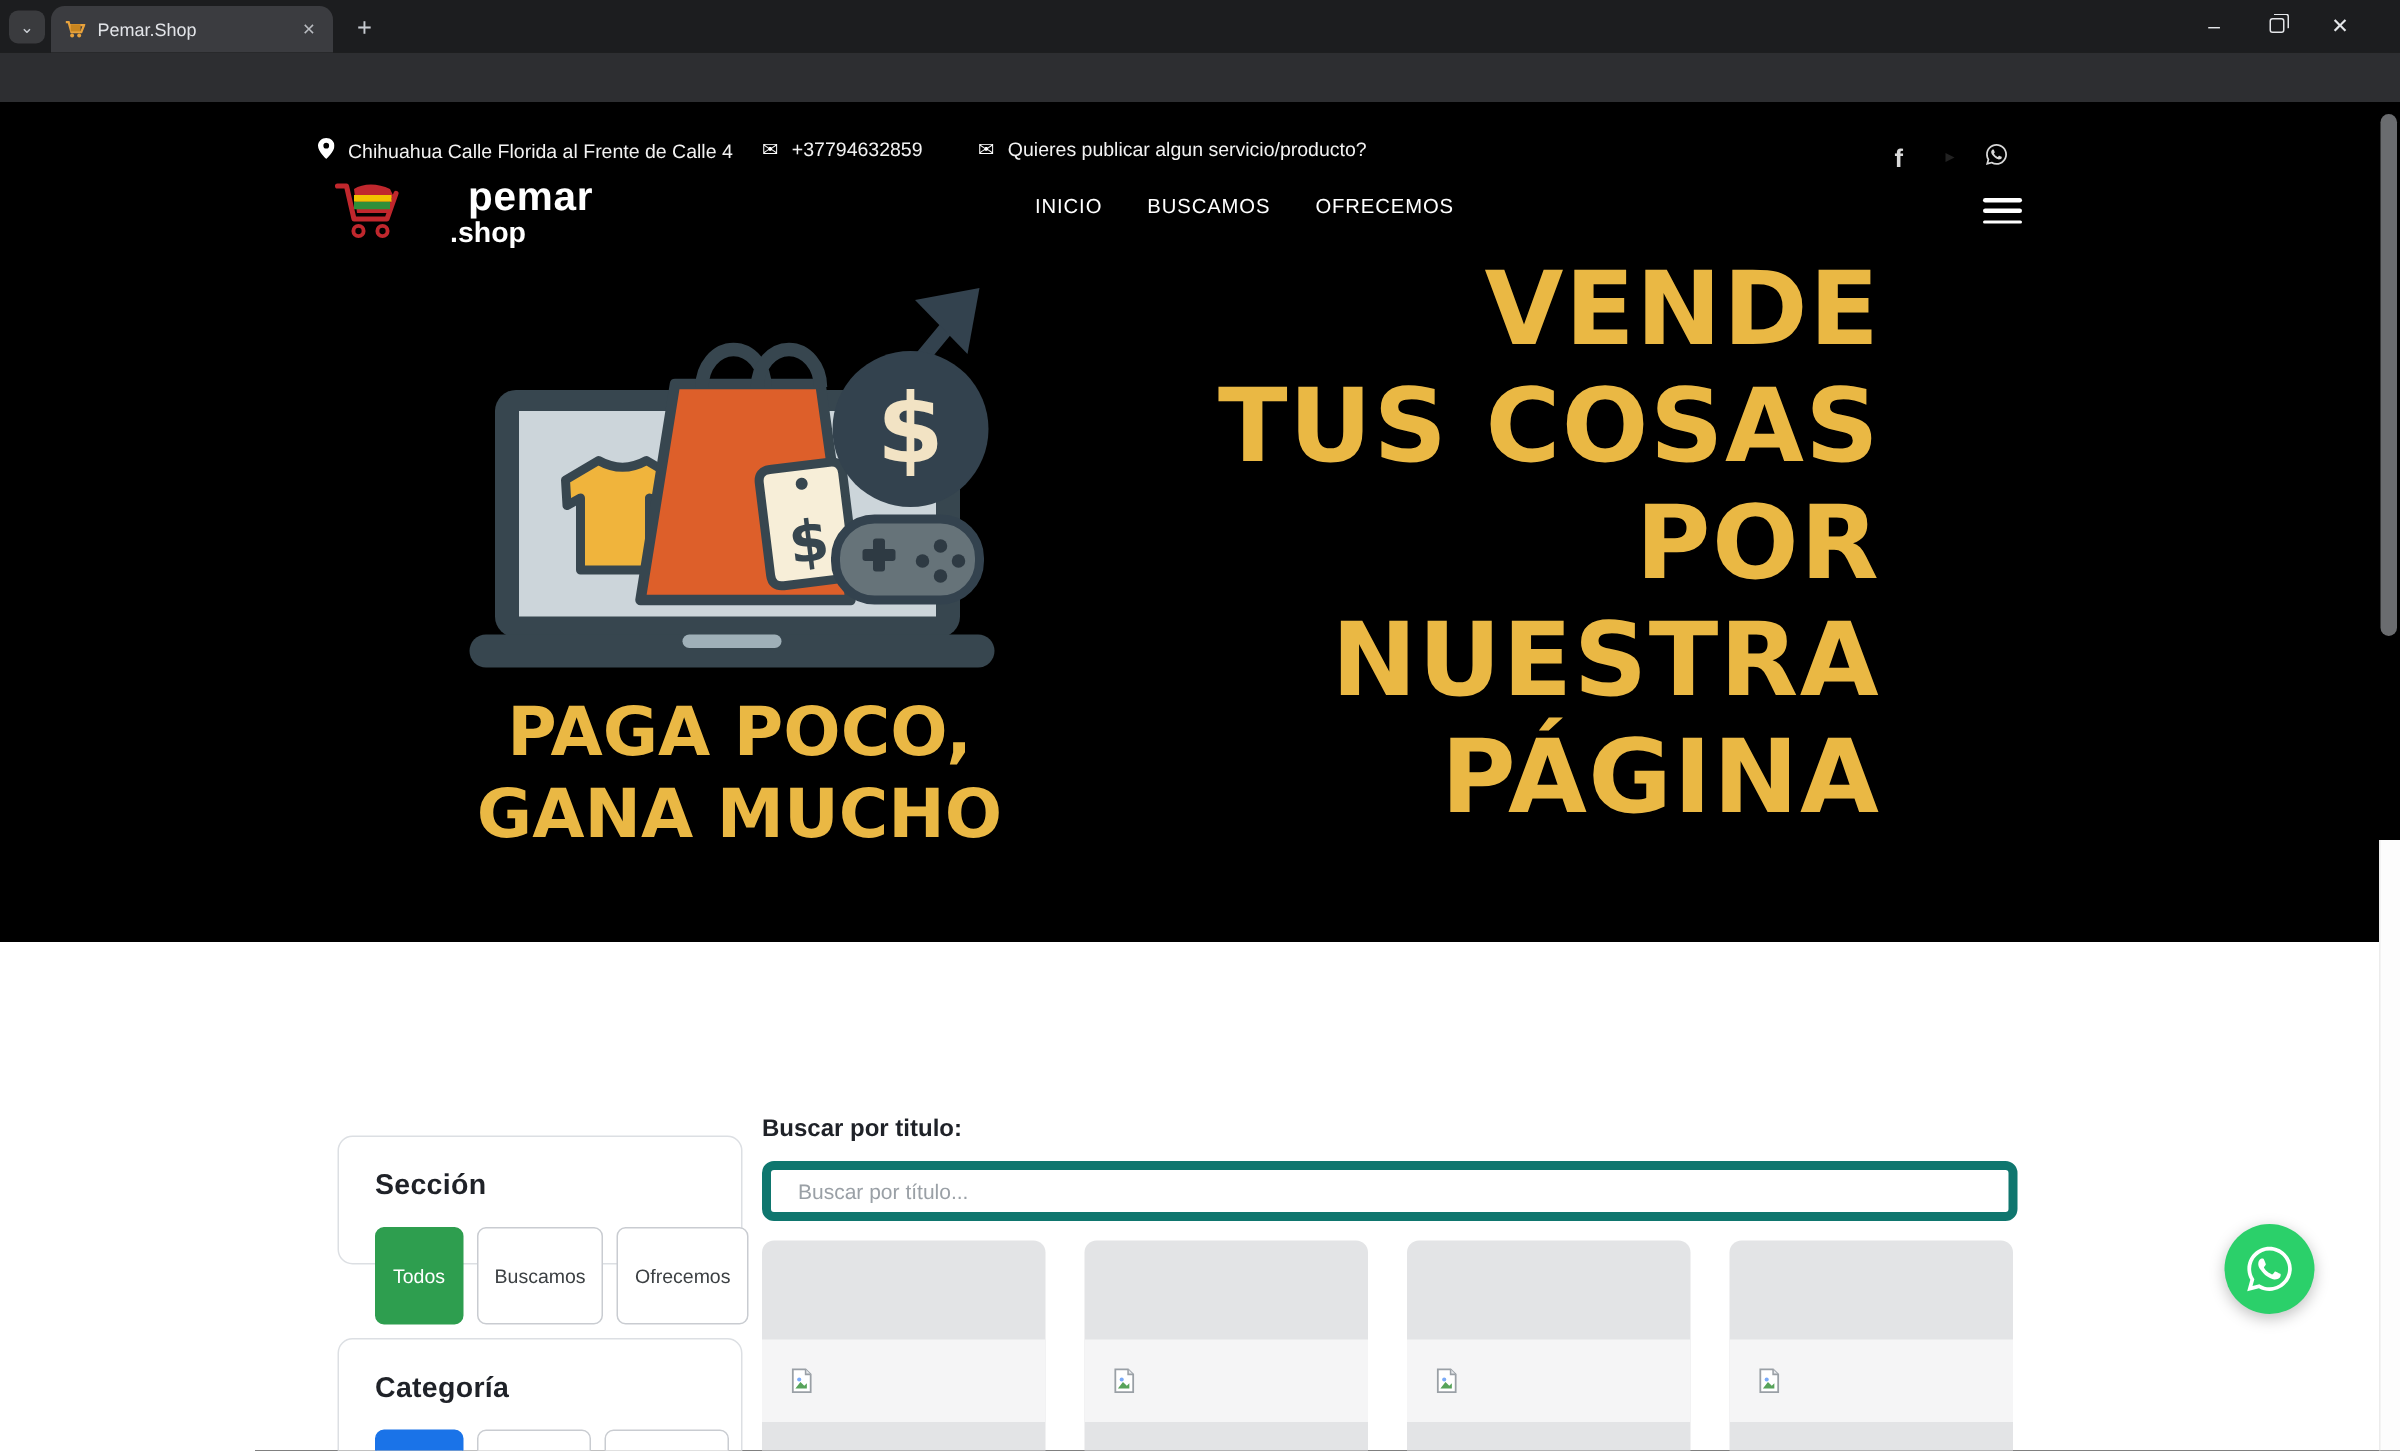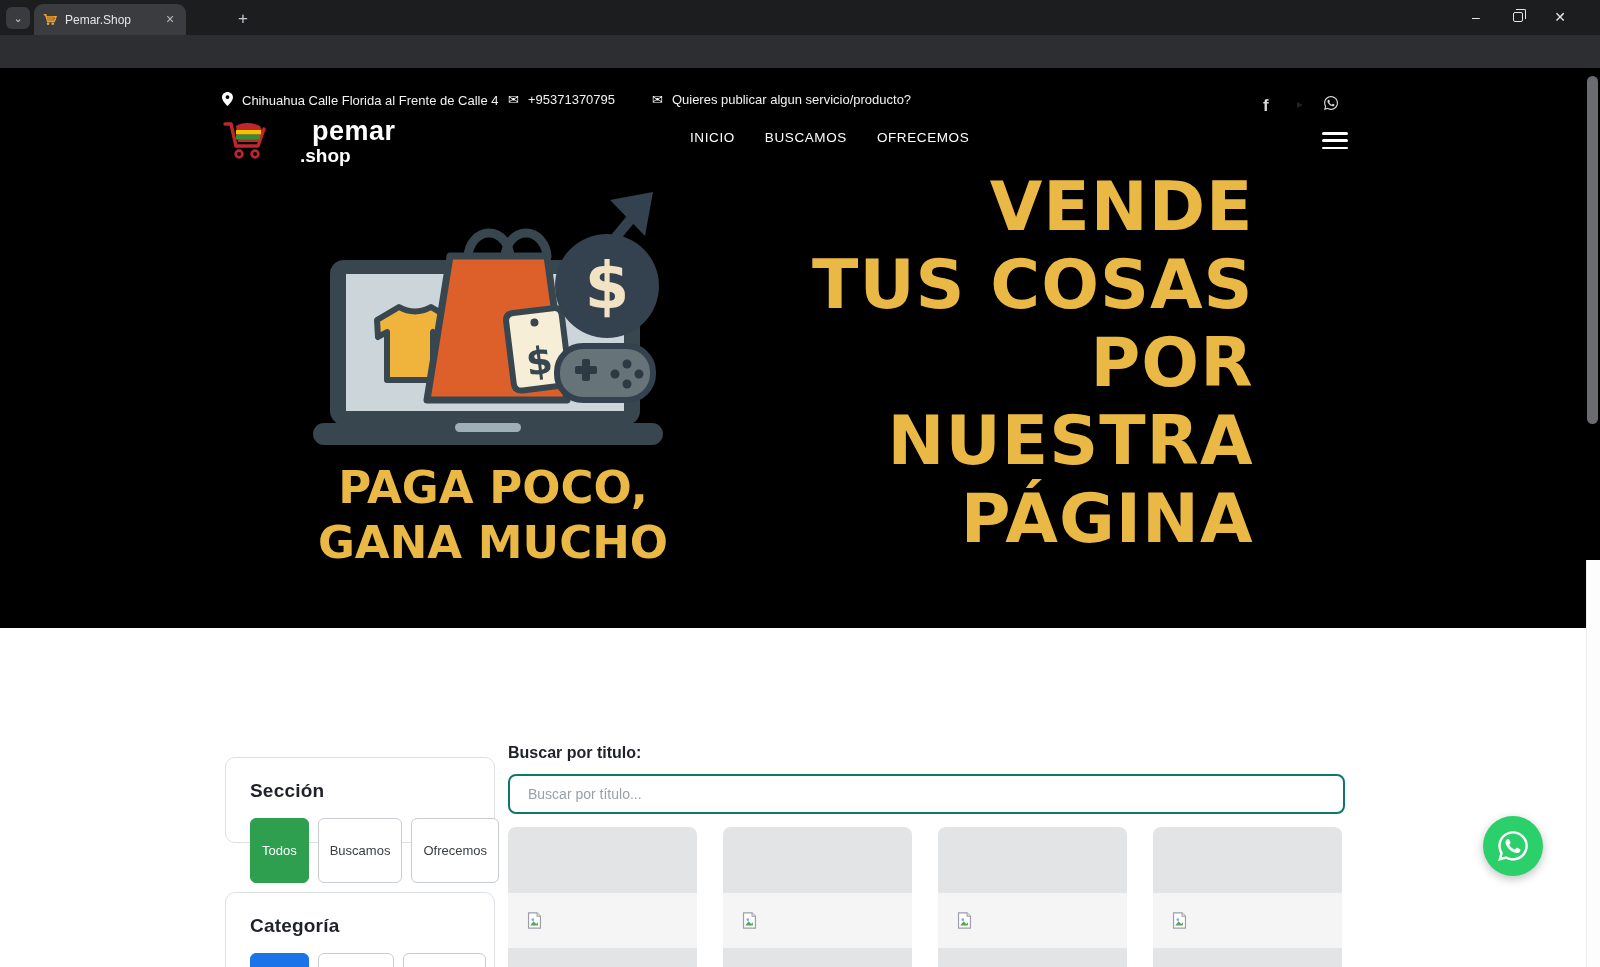--- a/index.html
+++ b/index.html
@@ -6,21 +6,21 @@
   html,body { width:1600px; height:967px; overflow:hidden; background:#000;
               font-family:"Liberation Sans", sans-serif; }
   .abs { position:absolute; }
   #stage { position:relative; width:1600px; height:967px; }
 
   
   #tabstrip { left:0; top:0; width:1600px; height:35px; background:#1c1d1f; }
   #toolbar  { left:0; top:35px; width:1600px; height:33px; background:#2d2e31; }
   .tab-search { left:6px; top:7px; width:24px; height:22px; background:#3a3b3e; border-radius:6px;
                 color:#c7cbd1; font-size:11px; display:flex; align-items:center; justify-content:center; }
-  .tab { left:34px; top:4px; width:152px; height:31px; background:#3b3c40; border-radius:9px 9px 0 0;
+  .tab { left:34px; top:4px; width:188px; height:31px; background:#3b3c40; border-radius:9px 9px 0 0;
          display:flex; align-items:center; padding:0 8px; gap:8px; }
   .tab-title { color:#e2e4e8; font-size:12px; flex:1; white-space:nowrap; overflow:hidden; }
   .tab-close { color:#b9bcc1; font-size:14px; width:16px; height:16px; line-height:15px; text-align:center; border-radius:50%; }
   .newtab { left:232px; top:8px; width:22px; height:22px; color:#c7cbd1; font-size:17px;
             display:flex; align-items:center; justify-content:center; }
   .winctl { top:0; height:34px; width:42px; display:flex; align-items:center; justify-content:center; color:#e4e6e9; font-size:14px; }
   .restore-glyph { width:10px; height:10px; border:1px solid #e4e6e9; border-radius:2px; position:relative; }
   .restore-glyph:before { content:""; position:absolute; left:2px; top:-4px; width:9px; height:9px;
                           border-top:1px solid #e4e6e9; border-right:1px solid #e4e6e9; border-radius:0 2px 0 0; }
   .navbtn { top:41px; width:22px; height:22px; color:#c3c7cd; font-size:15px; display:flex; align-items:center; justify-content:center; }
@@ -69,21 +69,21 @@
   #content { left:0; top:560px; width:1600px; height:407px; background:#fff; }
   .filter-card { position:absolute; left:225px; width:270px; background:#fff; border:1px solid #dcdfe3;
                  border-radius:10px; padding:22px 24px; }
   .filter-title { font-size:19px; font-weight:bold; color:#1f2228; margin-bottom:16px; letter-spacing:0.2px; }
   .chip-row { display:flex; gap:9px; }
   .chip { font-size:13px; padding:24px 11px; border-radius:6px; border:1px solid #c9ccd1; color:#3c4043; background:#fff; }
   .chip.active-green { background:#2e9e4f; border-color:#2e9e4f; color:#fff; }
   .chip.active-blue  { background:#1a73e8; border-color:#1a73e8; color:#fff; }
 
   #search-label { left:508px; top:116px; font-size:16px; font-weight:bold; color:#1f2228; }
-  #search-input { left:508px; top:146px; width:837px; height:40px; border:2px solid #0f766e; border-radius:8px;
+  #search-input { left:508px; top:146px; width:837px; height:40px; border:6px solid #0f766e; border-radius:8px;
                   padding:0 18px; font-size:14px; color:#202124; outline:none; background:#fff; }
   #search-input::placeholder { color:#9aa0a6; }
 
   .skel-card { position:absolute; top:199px; width:189px; height:208px; background:#e3e4e6; border-radius:8px 8px 0 0; overflow:hidden; }
   .skel-band { position:absolute; left:0; top:66px; width:100%; height:55px; background:#f5f5f6;
                display:flex; align-items:center; padding-left:18px; }
 
   #whatsapp-fab { left:1483px; top:816px; width:60px; height:60px; border-radius:50%; background:#2bd06a;
                   display:flex; align-items:center; justify-content:center; box-shadow:0 3px 10px rgba(0,0,0,0.25); }
 
@@ -134,31 +134,31 @@
       </div>
     <div id="update-pill" class="abs">
       <span>Reinicia para actualizar</span>
       <span class="dots">⋮</span>
     </div>
   </div>
 
   <div id="site" class="abs">
 
     <div id="contactbar" class="abs">
-      <div class="contact-item" style="left:222px;">
+      <div class="contact-item" style="left:212px;">
         <span class="c-icon">
           <svg width="11" height="14" viewBox="0 0 11 14">
               <path d="M5.5 0C2.5 0 0 2.3 0 5.2 0 9 5.5 14 5.5 14S11 9 11 5.2C11 2.3 8.5 0 5.5 0zm0 7a1.9 1.9 0 110-3.8 1.9 1.9 0 010 3.8z" fill="#fff"></path>
             </svg>
         </span>
         <span>Chihuahua Calle Florida al Frente de Calle 4</span>
       </div>
       <div class="contact-item" style="left:508px;">
         <span class="c-icon">✉</span>
-        <span>+95371370795</span>
+        <span>+37794632859</span>
       </div>
       <div class="contact-item" style="left:652px;">
         <span class="c-icon">✉</span>
         <span>Quieres publicar algun servicio/producto?</span>
       </div>
       <div class="social" style="left:1263px; font-weight:bold; font-size:17px;">f</div>
       <div class="social" style="left:1291px; top:21px;"><span class="yt-box"></span></div>
       <div class="social" style="left:1323px; top:17px;">
         <svg width="16" height="16" viewBox="0 0 448 512">
             <path fill="#d8d8d8" d="M380.9 97.1C339 55.1 283.2 32 223.9 32c-122.4 0-222 99.6-222 222 0 39.1 10.2 77.3 29.6 111L0 480l117.7-30.9c32.4 17.7 68.9 27 106.1 27h.1c122.3 0 224.1-99.6 224.1-222 0-59.3-25.2-115-67.1-157zm-157 341.6c-33.2 0-65.7-8.9-94-25.7l-6.7-4-69.8 18.3L72 359.2l-4.4-7c-18.5-29.4-28.2-63.3-28.2-98.2 0-101.7 82.8-184.5 184.6-184.5 49.3 0 95.6 19.2 130.4 54.1 34.8 34.9 56.2 81.2 56.1 130.5 0 101.8-84.9 184.6-186.6 184.6zm101.2-138.2c-5.5-2.8-32.8-16.2-37.9-18-5.1-1.9-8.8-2.8-12.5 2.8-3.7 5.6-14.3 18-17.6 21.8-3.2 3.7-6.5 4.2-12 1.4-32.6-16.3-54-29.1-75.5-66-5.7-9.8 5.7-9.1 16.3-30.3 1.8-3.7.9-6.9-.5-9.7-1.4-2.8-12.5-30.1-17.1-41.2-4.5-10.8-9.1-9.3-12.5-9.5-3.2-.2-6.9-.2-10.6-.2-3.7 0-9.7 1.4-14.8 6.9-5.1 5.6-19.4 19-19.4 46.3 0 27.3 19.9 53.7 22.6 57.4 2.8 3.7 39.1 59.7 94.8 83.8 35.2 15.2 49 16.5 66.6 13.9 10.7-1.6 32.8-13.4 37.4-26.4 4.6-13 4.6-24.1 3.2-26.4-1.3-2.5-5-3.9-10.5-6.6z"></path>

